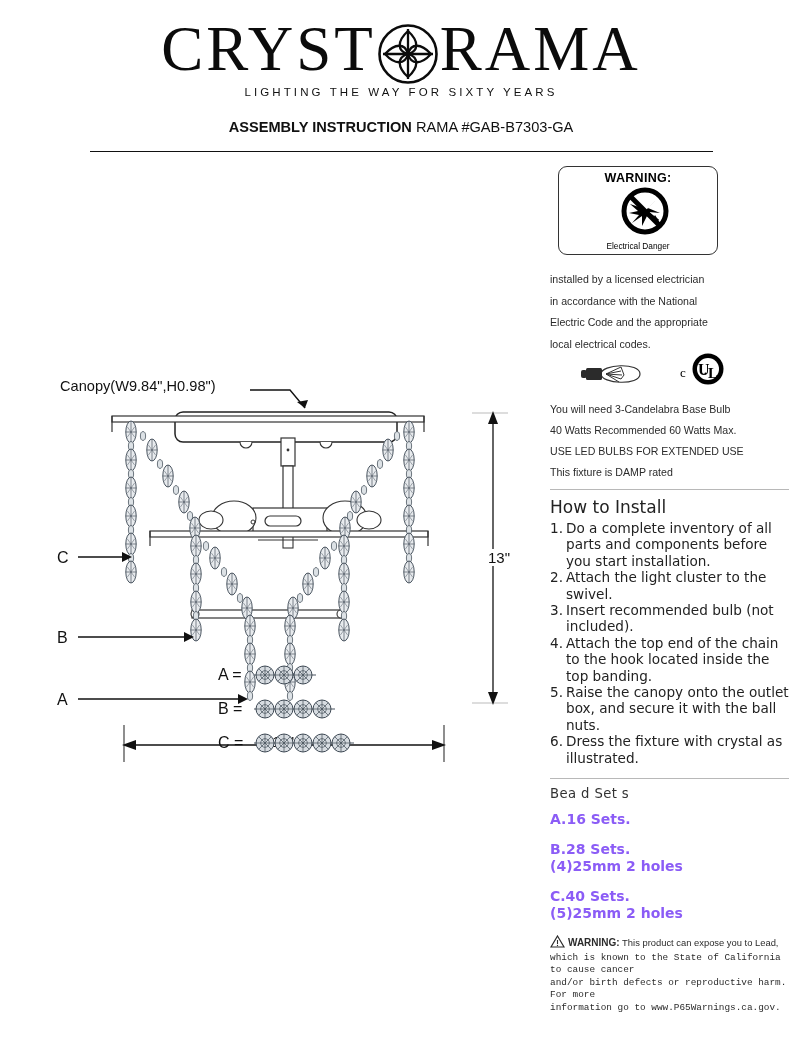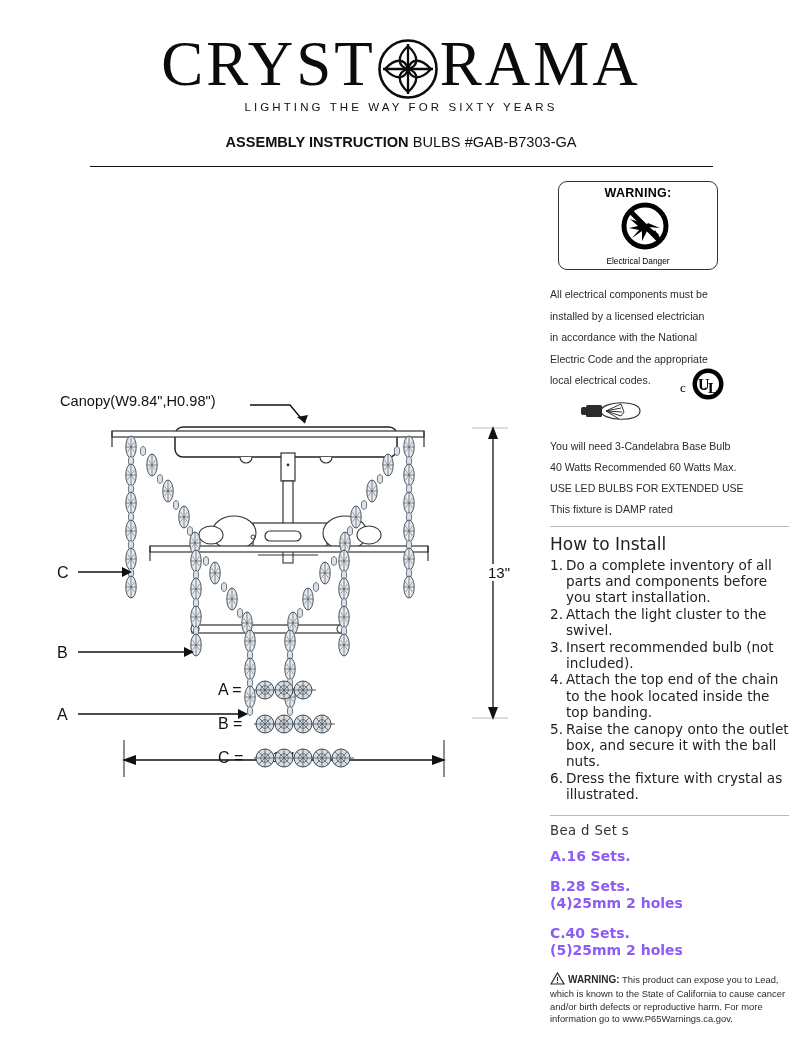--- a/index.html
+++ b/index.html
@@ -3,21 +3,21 @@
 <meta charset="utf-8">
 <style>
   * { box-sizing: border-box; margin: 0; padding: 0; }
   html, body {
     width: 802px; height: 1037px;
     background: #ffffff;
     font-family: "DejaVu Sans", sans-serif;
     color: #1a1a1a;
     overflow: hidden;
   }
-  #page { position: relative; width: 802px; height: 831px; margin-top: 15px; }
+  #page { position: relative; width: 802px; height: 831px; }
 
   
   #brand-logo {
     position: absolute; left: 0; top: 18px; width: 802px;
     text-align: center;
   }
   #brand-wordmark {
     font-family: "Liberation Serif", serif;
     font-size: 63px;
     font-weight: 400;
@@ -151,21 +151,21 @@
   }
   .bead-set-block { margin-bottom: 13px; }
   .bead-set-line {
     font-family: "DejaVu Sans", sans-serif;
     font-size: 14px; color: #8b5cf6; line-height: 17px; font-weight: bold;
   }
 
   #prop65 { margin-top: 10px; width: 244px; }
   #prop65-first { font-family: "Liberation Sans", sans-serif; font-size: 9.4px; color: #2b2b2b; line-height: 12.6px; }
   #prop65-first b { font-size: 10px; }
-  #prop65-rest { font-family: Liberation Sans, sans-serif; font-size: 9.4px; color: #2b2b2b; line-height: 12.6px; }
+  #prop65-rest { font-family: Liberation Mono, monospace; font-size: 9.4px; color: #2b2b2b; line-height: 12.6px; }
   .tri-icon { display: inline-block; vertical-align: -2px; margin-right: 3px; }
 </style>
 </head>
 <body>
 
 <div id="page">
 
   <div id="brand-logo">
     <div id="brand-wordmark">
       <span id="brand-left">CRYST</span>
@@ -179,21 +179,21 @@
           <line x1="31" y1="6" x2="31" y2="56" stroke="#0b0b0b" stroke-width="2.3"></line>
           <line x1="6" y1="31" x2="56" y2="31" stroke="#0b0b0b" stroke-width="2.3"></line>
         </svg>
       </span>
       <span id="brand-right">RAMA</span>
     </div>
     <div id="brand-tagline">LIGHTING  THE  WAY  FOR  SIXTY  YEARS</div>
   </div>
 
   <div id="assembly-line">
-    <span id="assembly-title">ASSEMBLY INSTRUCTION</span><span id="assembly-model"> BULBS #GAB-B7303-GA</span>
+    <span id="assembly-title">ASSEMBLY INSTRUCTION</span><span id="assembly-model"> RAMA #GAB-B7303-GA</span>
   </div>
   <div id="header-rule"></div>
 
   <div id="diagram-area">
     <svg id="diagram-svg" width="540" height="640" viewBox="0 0 540 640">
       <defs>
         <g id="crystal-drop">
           <ellipse cx="0" cy="0" rx="5.2" ry="11" fill="#e8ebee" stroke="#4a5560" stroke-width="1"></ellipse>
           <line x1="0" y1="-11" x2="0" y2="11" stroke="#4a5560" stroke-width=".7"></line>
           <line x1="-5.2" y1="0" x2="5.2" y2="0" stroke="#4a5560" stroke-width=".7"></line>
@@ -517,21 +517,20 @@
             <path d="M25 25 L38 35" stroke="#000" stroke-width="3.4" fill="none"></path>
             <polygon points="40,37 32,35 35,29" fill="#000"></polygon>
             <line x1="9" y1="9" x2="41" y2="41" stroke="#000" stroke-width="5"></line>
           </svg>
           <div class="warning-icon-caption">Electrical Danger</div>
         </div>
       </div>
     </div>
 
     <div id="electrical-text">
-      <div class="elec-line">All electrical components must be</div>
       <div class="elec-line">installed by a licensed electrician</div>
       <div class="elec-line"> in accordance with the National</div>
       <div class="elec-line">Electric Code and the appropriate</div>
       <div class="elec-line">local electrical codes.</div>
       <div id="ul-mark">
         <svg width="52" height="34" viewBox="0 0 52 34">
           <text x="2" y="25" font-family="Liberation Serif, serif" font-size="13" fill="#000">c</text>
           <circle cx="30" cy="17" r="15.5" fill="#000"></circle>
           <circle cx="30" cy="17" r="11" fill="#fff"></circle>
           <text x="20" y="23" font-family="Liberation Serif, serif" font-size="16" font-weight="bold" fill="#000">U</text>

